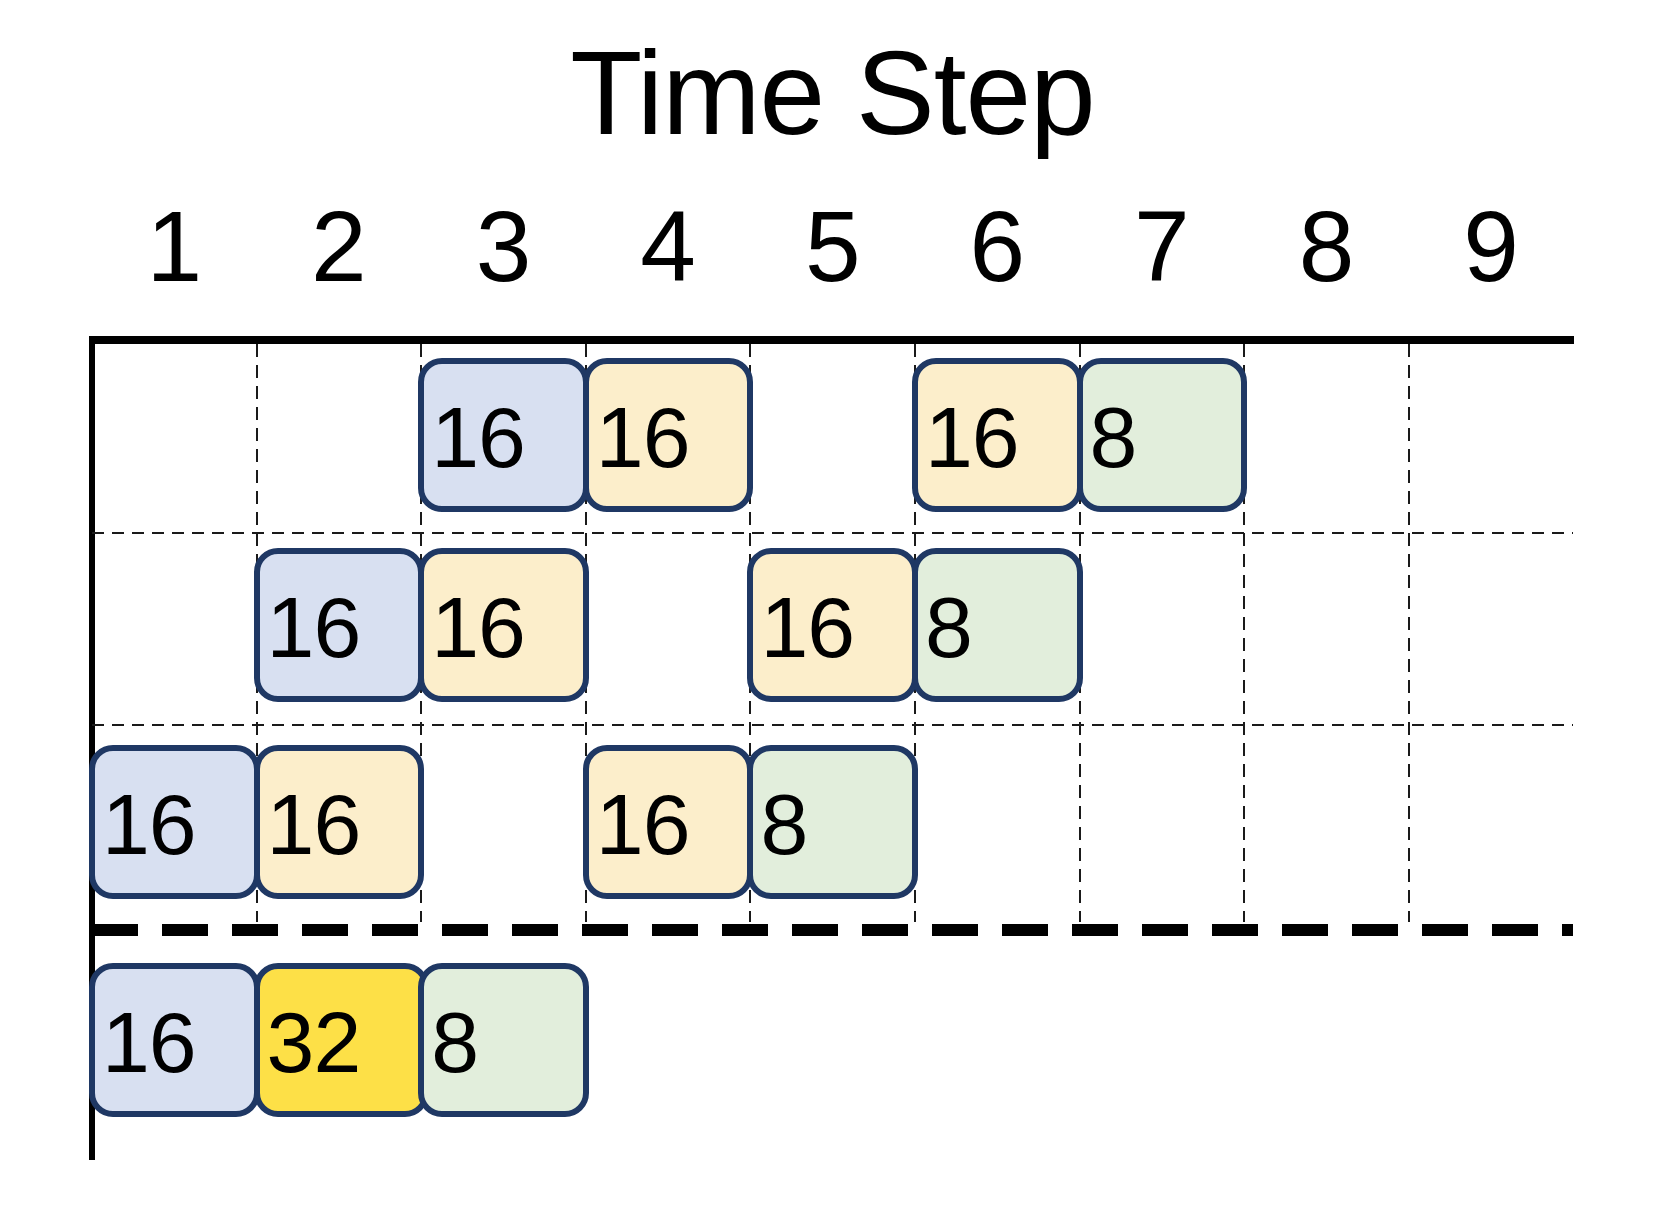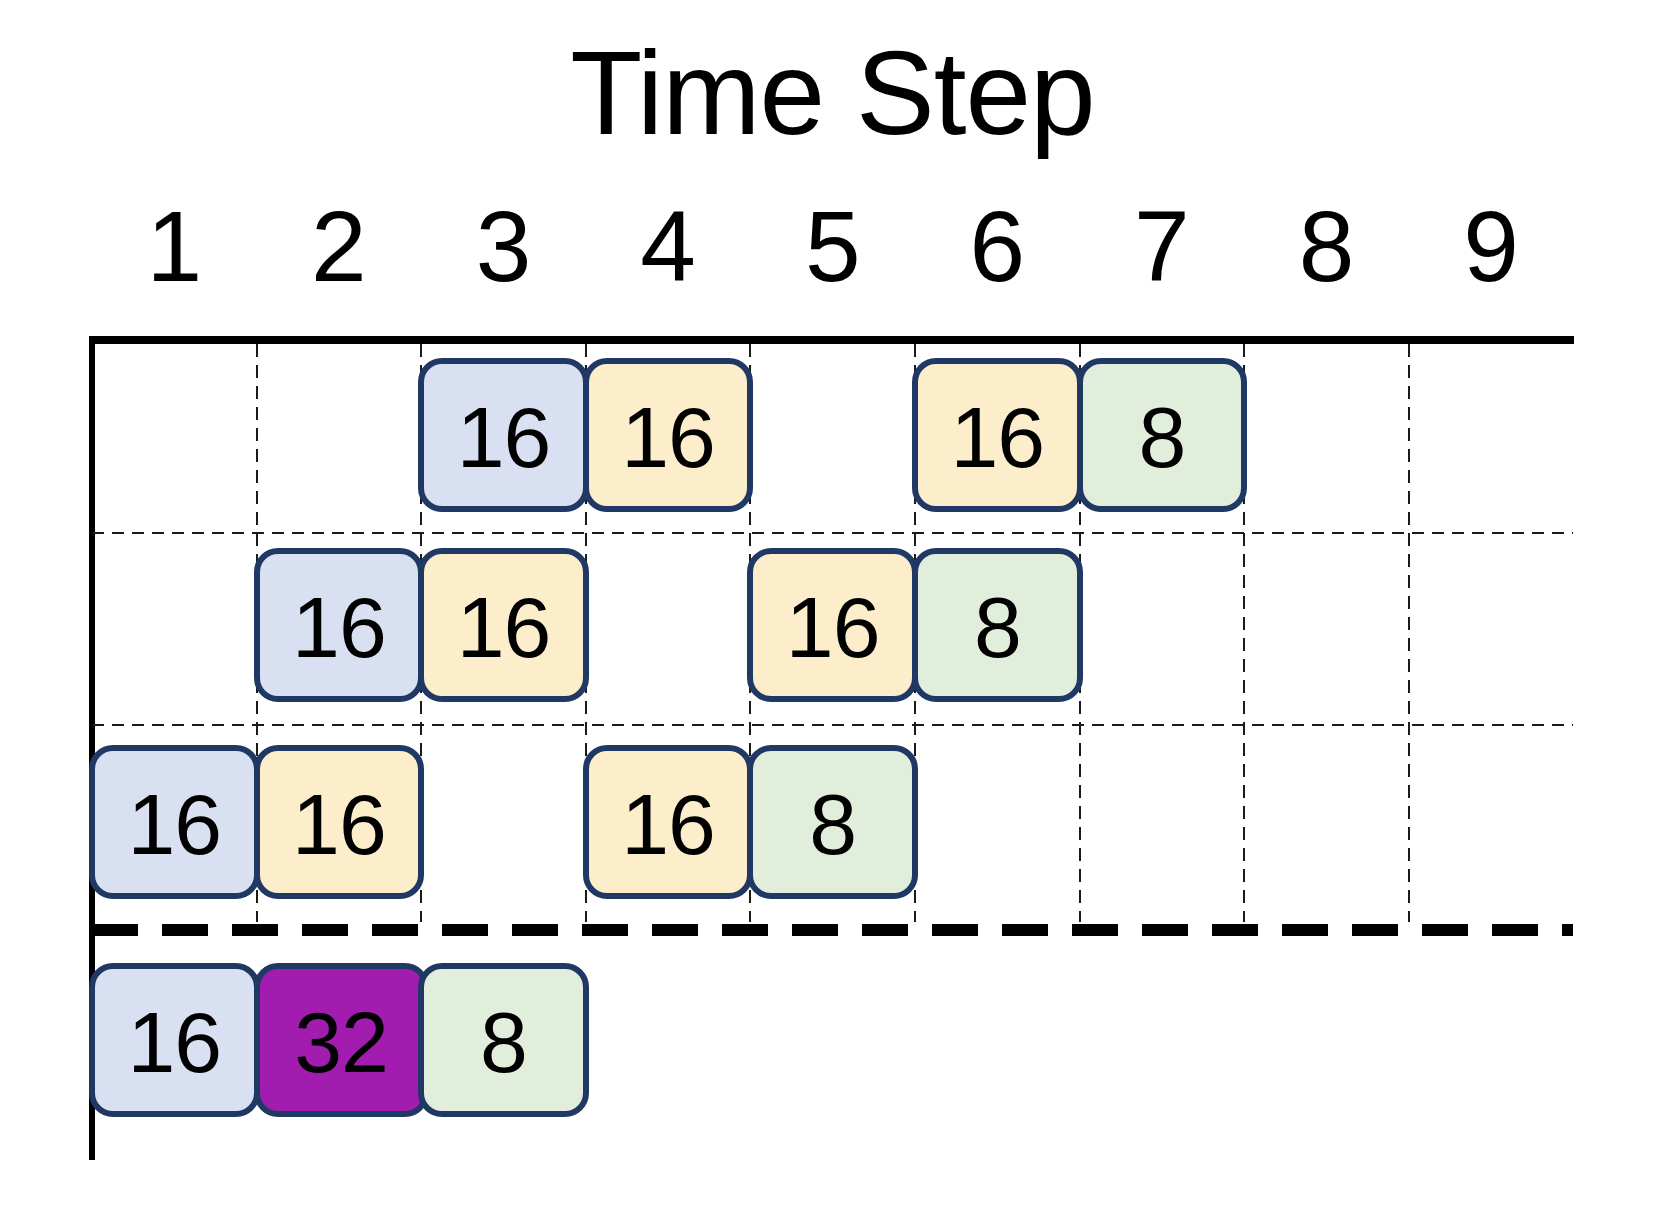--- a/index.html
+++ b/index.html
@@ -84,21 +84,22 @@
   }
   
   .block {
     position: absolute;
     box-sizing: border-box;
     height: 154px;
     border: 6px solid #4c1d95;
     border-radius: 24px;
     display: flex;
     align-items: center;
-    justify-content: center;
+    justify-content: flex-start;
+    padding-left: 7px;
   }
   .block .block-label {
     font-size: 86px;
     line-height: 1;
     padding-top: 4px;
     font-weight: 400;
     letter-spacing: -1px;
   }
 </style>
 </head>
@@ -172,21 +173,21 @@
       </div>
       <div class="block" style="left: 582.8px; width: 170.6px; top: 745px; background: rgb(252, 238, 203); border-color: rgb(31, 56, 100);">
         <span class="block-label">16</span>
       </div>
       <div class="block" style="left: 747.4px; width: 170.6px; top: 745px; background: rgb(226, 238, 220); border-color: rgb(31, 56, 100);">
         <span class="block-label">8</span>
       </div>
       <div class="block" style="left: 89px; width: 170.6px; top: 963px; background: rgb(216, 224, 241); border-color: rgb(31, 56, 100);">
         <span class="block-label">16</span>
       </div>
-      <div class="block" style="left: 253.6px; width: 175px; top: 963px; background: #a21caf; border-color: rgb(31, 56, 100);">
+      <div class="block" style="left: 253.6px; width: 175px; top: 963px; background: #fde047; border-color: rgb(31, 56, 100);">
         <span class="block-label">32</span>
       </div>
       <div class="block" style="left: 418.2px; width: 170.6px; top: 963px; background: rgb(226, 238, 220); border-color: rgb(31, 56, 100);">
         <span class="block-label">8</span>
       </div>
     </div>
 
 </div>
 
 </body></html>

